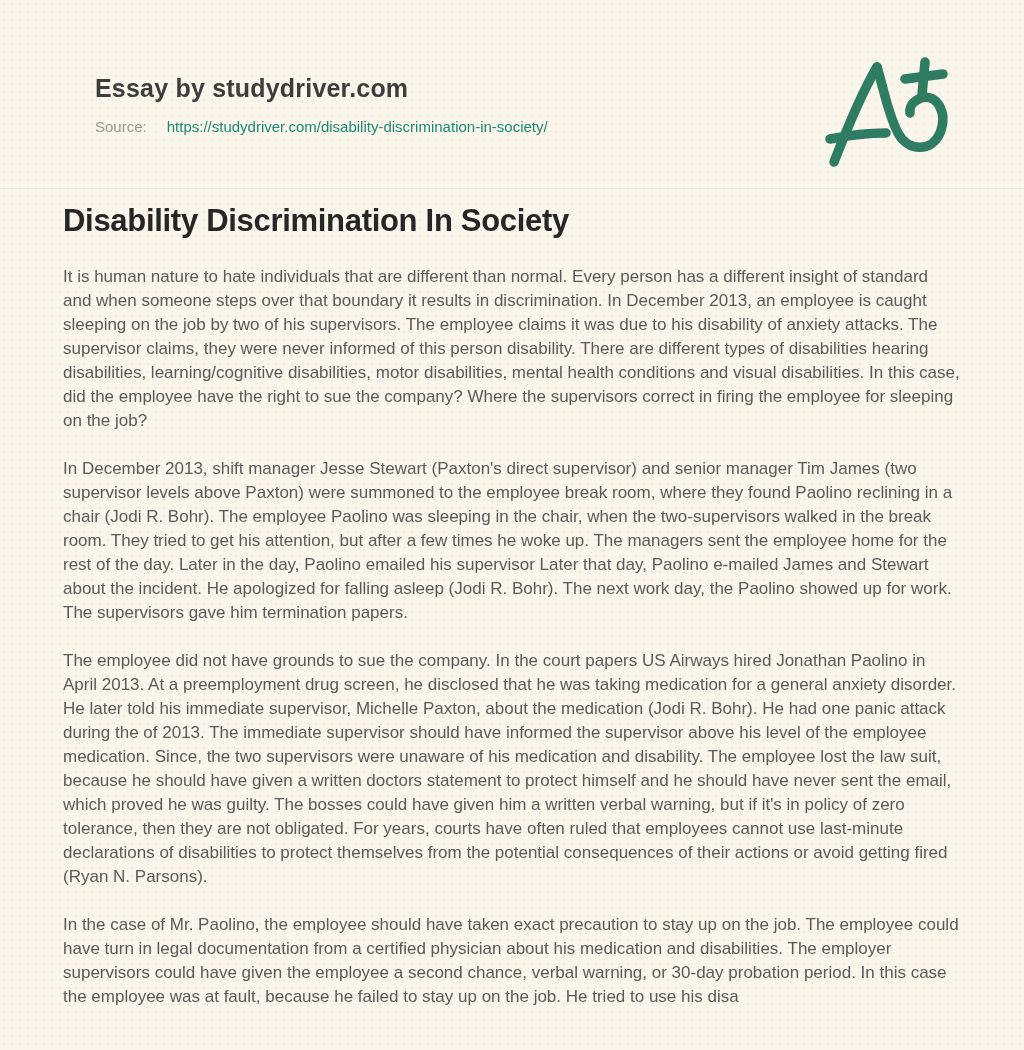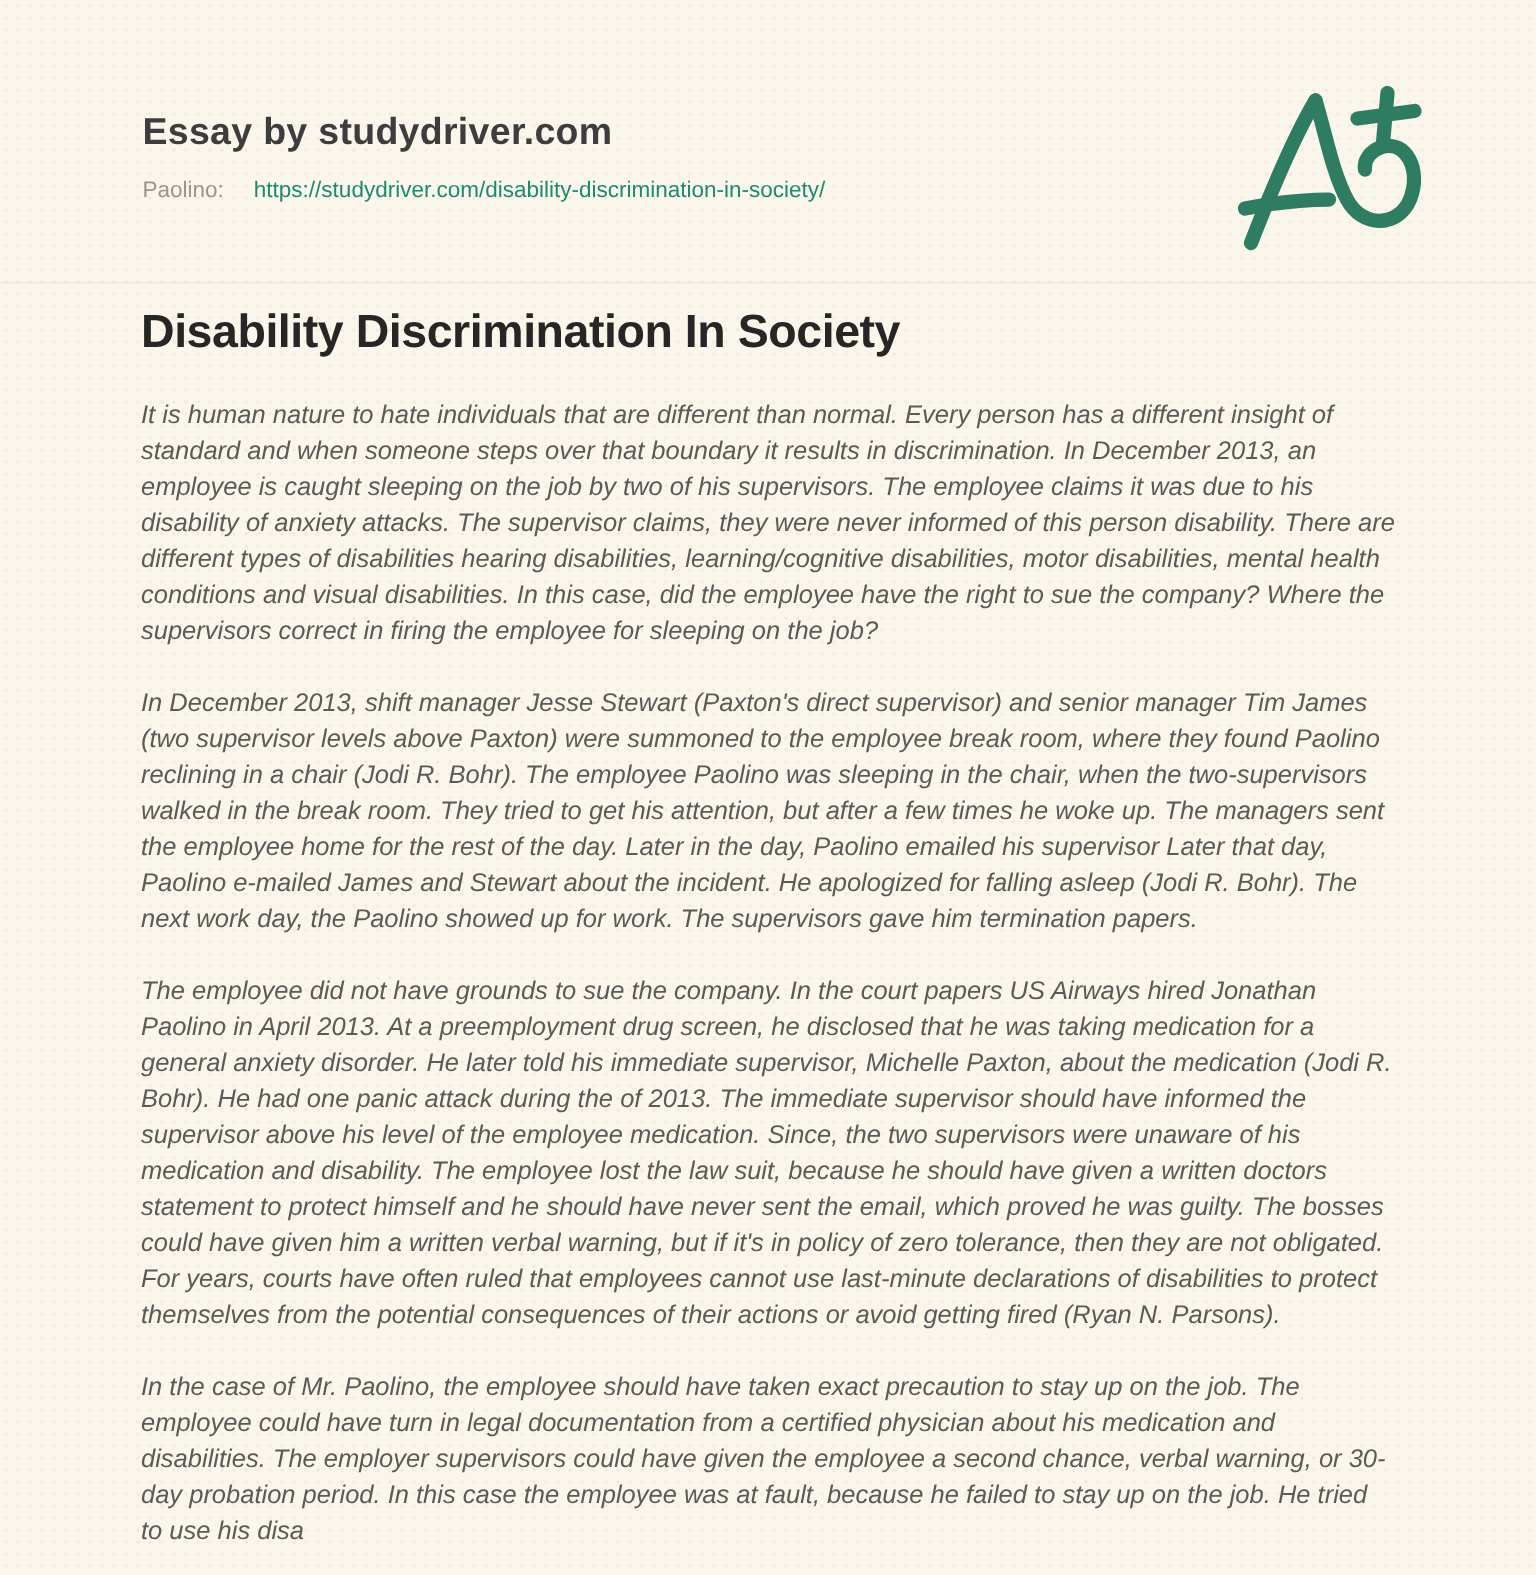--- a/index.html
+++ b/index.html
@@ -52,47 +52,46 @@
     width: 140px;
     height: 115px;
   }
   .logo svg path {
     fill: none;
     stroke: var(--logo-green, #2e7c61);
     stroke-width: 9.5;
     stroke-linecap: round;
   }
   .article {
-    padding: 0 94px;
+    padding: 0 63px;
   }
   .article-title {
     margin: 68px 0 0 0;
     font-size: 31px;
     font-weight: 700;
     color: #262626;
     letter-spacing: -0.3px;
   }
   .paragraphs {
     margin-top: 26px;
   }
   .body-para {
     margin: 0 0 24px 0;
     font-size: 17px;
     line-height: 24px;
     color: #5a5a58;
-    font-style: italic;
   }
 </style>
 </head>
 <body>
 
 <div class="header">
   <h1 class="brand-title">Essay by studydriver.com</h1>
   <div class="source-line">
-    <span>Paolino:</span><a href="#">https://studydriver.com/disability-discrimination-in-society/</a>
+    <span>Source:</span><a href="#">https://studydriver.com/disability-discrimination-in-society/</a>
   </div>
   <div class="logo">
     <svg viewBox="0 0 140 115" width="140" height="115" aria-hidden="true">
       <path d="M14 106 C28 70 42 36 57 11"></path>
       <path d="M10 83 C30 79 50 77 66 77"></path>
       <path d="M57 11 C64 34 68 58 78 77 C88 96 112 96 120 77 C128 57 117 37 101 42 C93 45 89 51 90 57"></path>
       <path d="M105 6 C104 18 103 29 102 39"></path>
       <path d="M85 23 L123 18"></path>
     </svg>
   </div>

